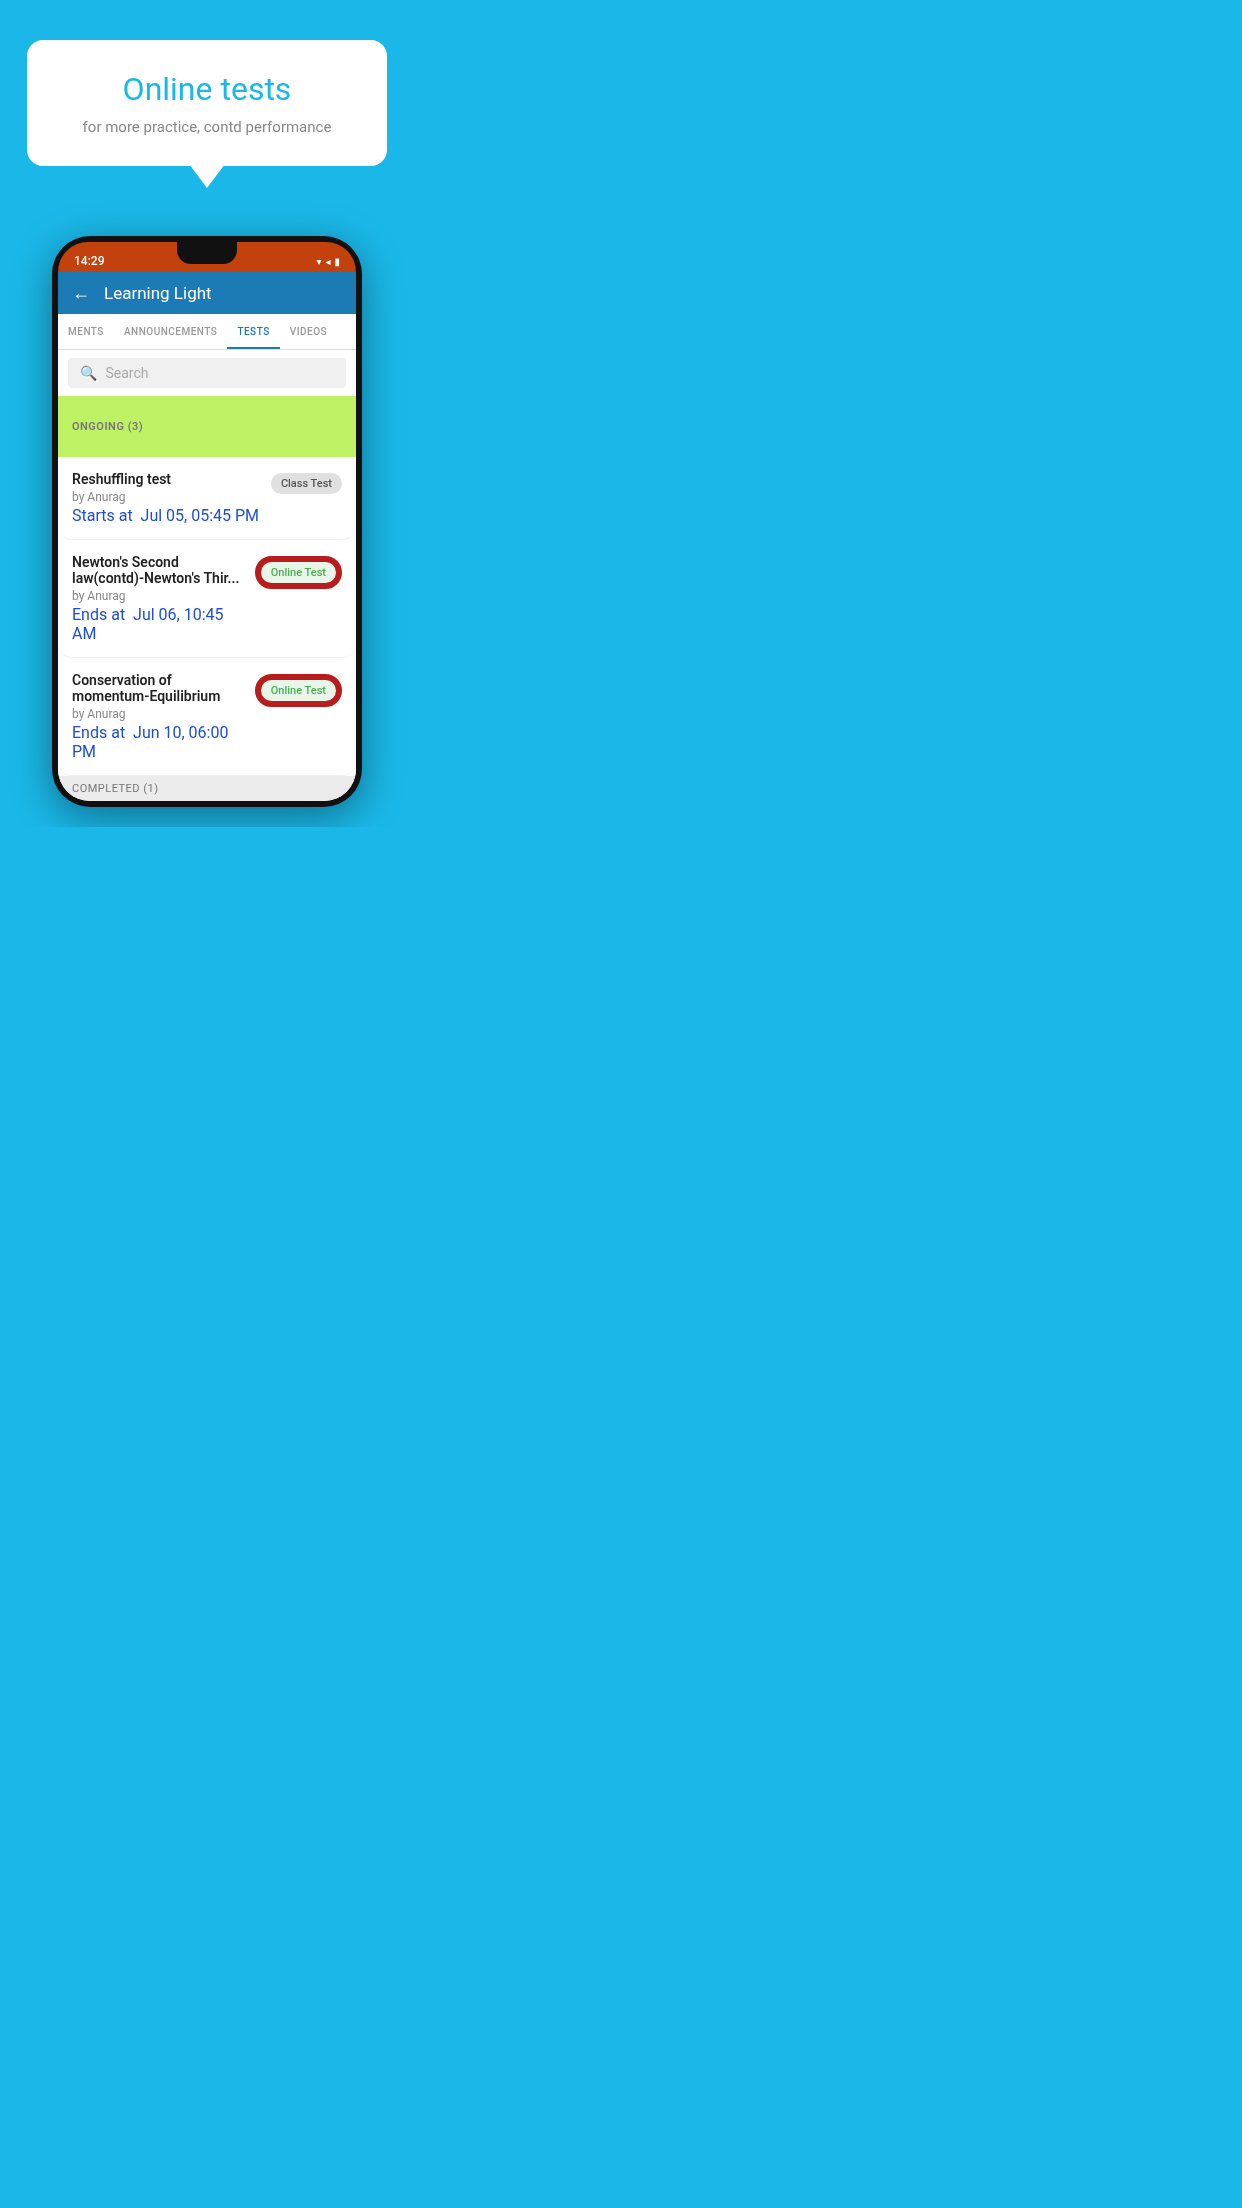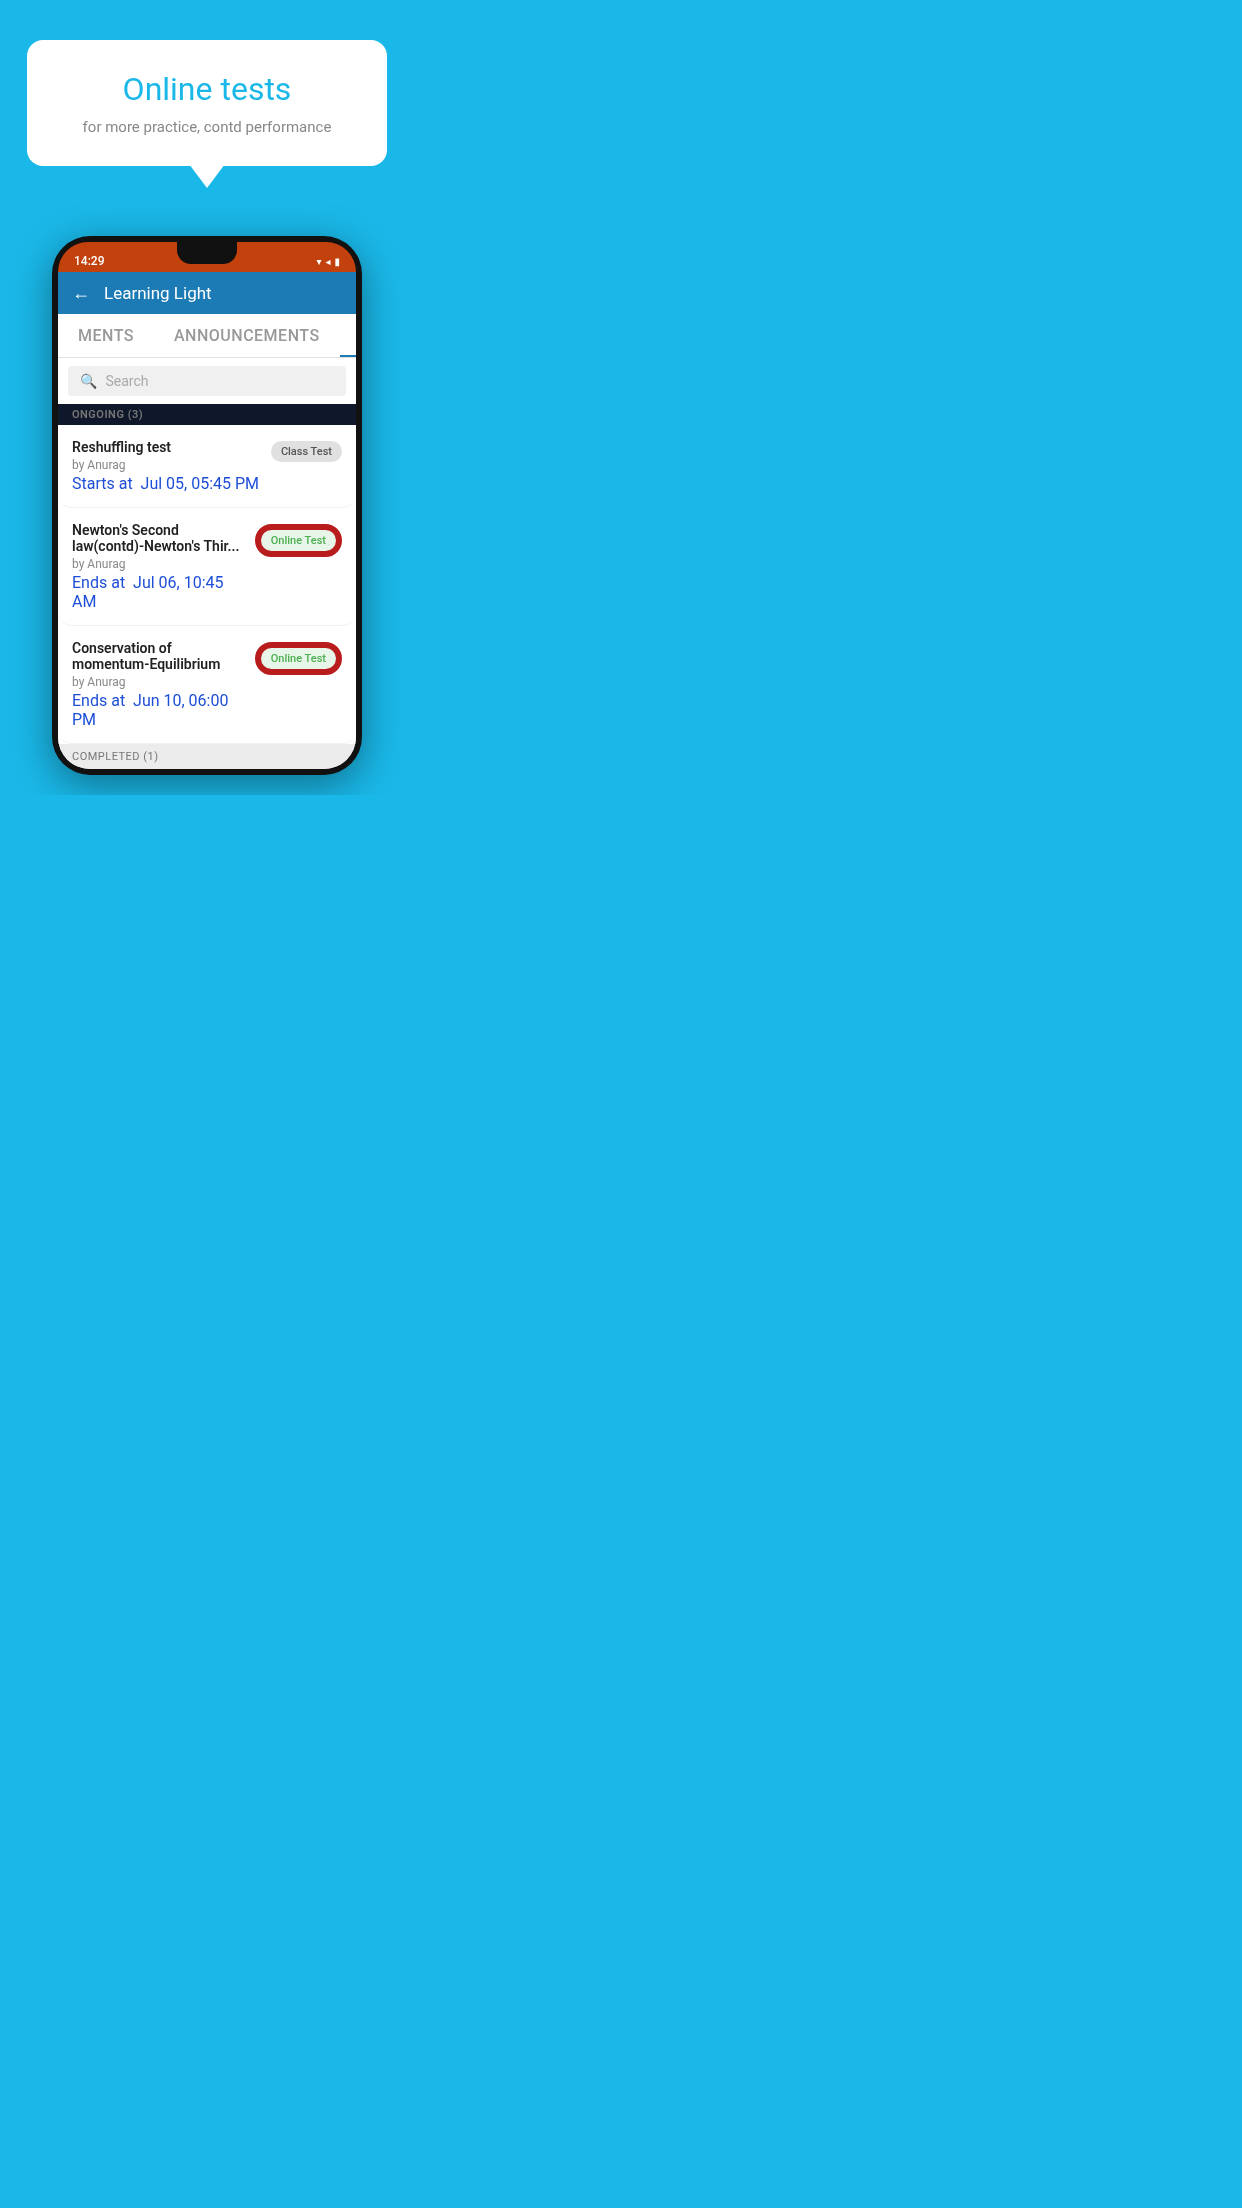--- a/index.html
+++ b/index.html
@@ -145,22 +145,22 @@
 
     
     .tabs-bar {
       background: white;
       display: flex;
       border-bottom: 1px solid #e0e0e0;
       overflow-x: auto;
     }
 
     .tab-item {
-      padding: 12px 20px;
-      font-size: 16px;
+      padding: 12px 10px;
+      font-size: 10px;
       font-weight: 500;
       color: #999;
       letter-spacing: 0.5px;
       cursor: pointer;
       white-space: nowrap;
       position: relative;
       flex-shrink: 0;
     }
 
     .tab-item.active {
@@ -197,22 +197,22 @@
       font-size: 14px;
     }
 
     .search-text {
       color: #aaa;
       font-size: 14px;
     }
 
     
     .section-header {
-      background: #0f172a;
-      padding: 4px 14px;
+      background: #bef264;
+      padding: 24px 14px;
       font-size: 11px;
       font-weight: 600;
       color: #777;
       letter-spacing: 0.5px;
     }
 
     
     .test-list {
       background: white;
     }

